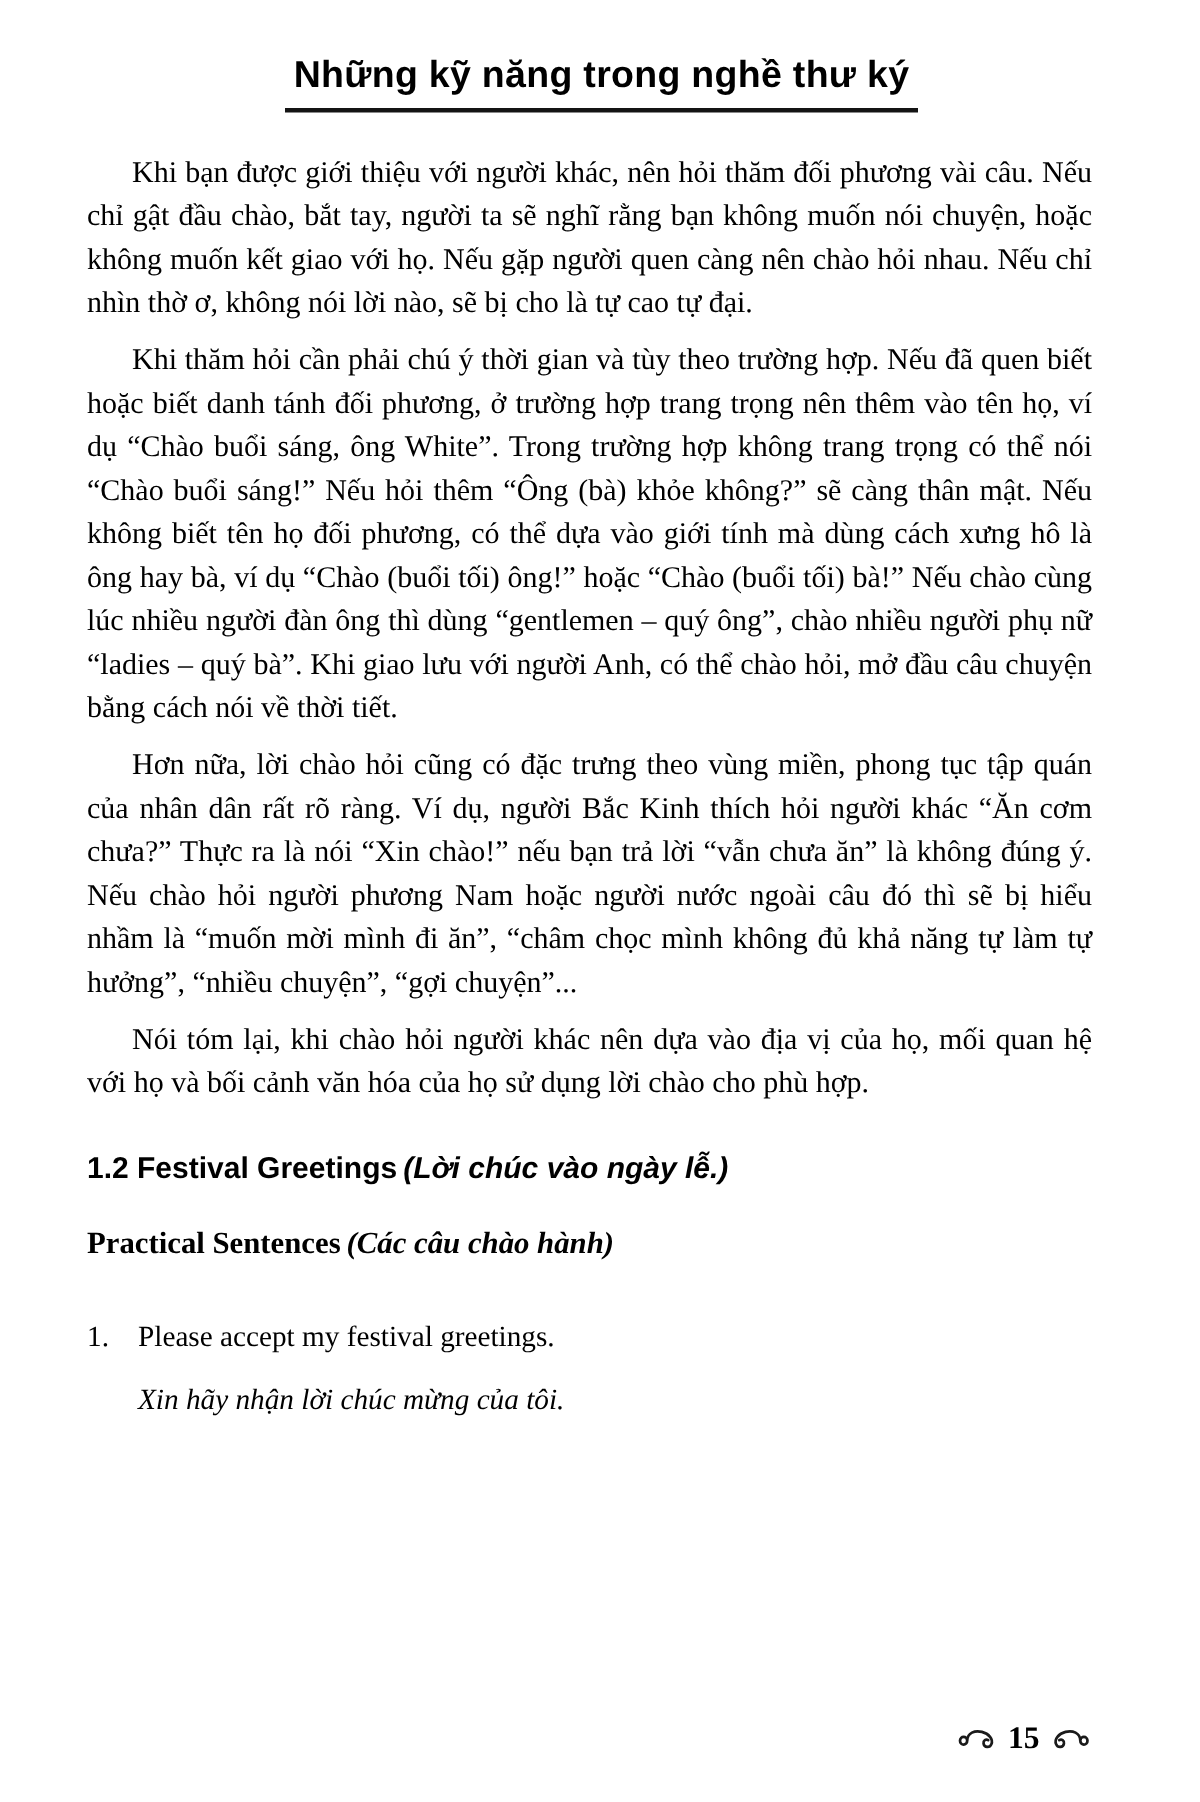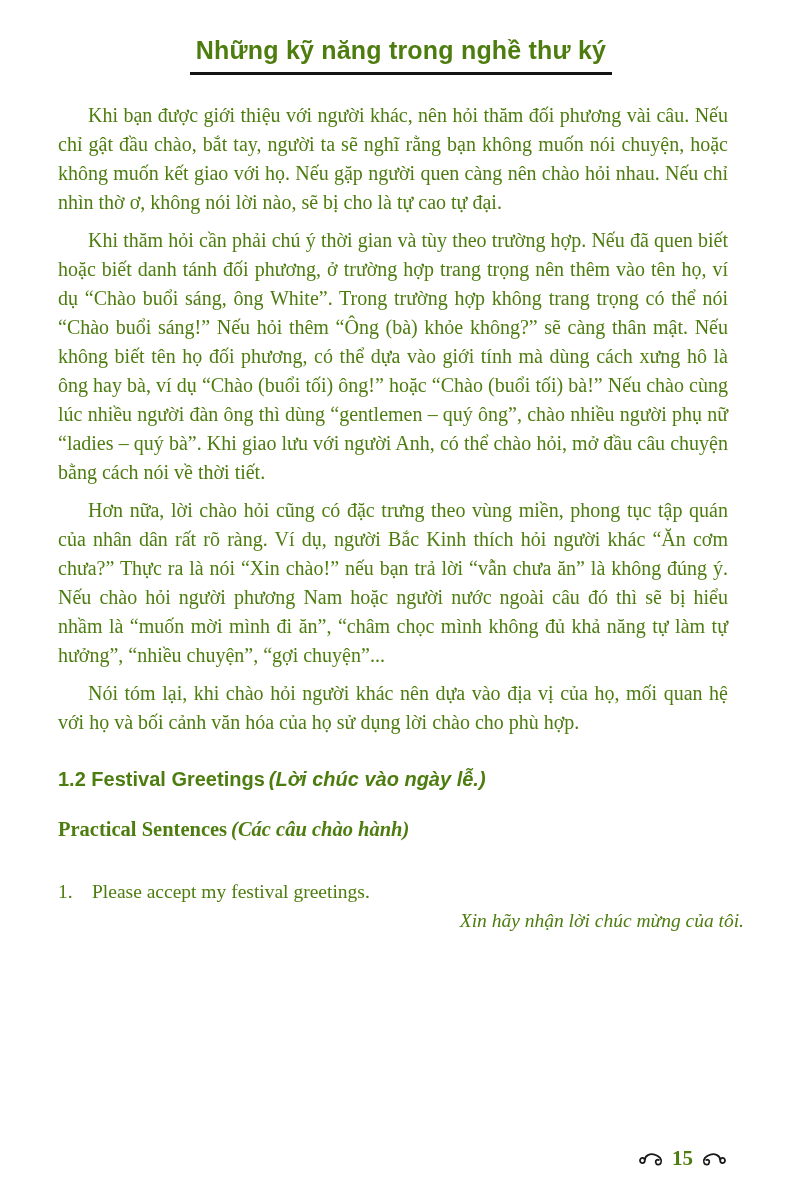--- a/index.html
+++ b/index.html
@@ -7,21 +7,21 @@
     padding: 0;
     background: #e8e8e8;
   }
   .page {
     position: relative;
     width: 800px;
     height: 1201px;
     margin: 0 auto;
     box-sizing: border-box;
     background: #ffffff;
-    color: #4d7c0f;
+    color: #000000;
     font-family: "Liberation Serif", serif;
     padding: 36px 56px 28px 58px;
     display: flex;
     flex-direction: column;
     overflow: hidden;
   }
   .title {
     text-align: center;
     margin: 0 0 26px 0;
     font-family: "Liberation Sans", sans-serif;
@@ -68,23 +68,22 @@
   }
   .sentence-line {
     display: flex;
   }
   .sentence-num {
     width: 34px;
     flex: 0 0 34px;
   }
   .sentence-viet {
     font-style: italic;
-    margin-top: 0;
+    margin-top: 13px;
     padding-left: 34px;
-    text-align: right;
   }
   .footer {
     margin-top: auto;
     align-self: flex-end;
     display: flex;
     align-items: flex-end;
     gap: 7px;
     margin-right: 14px;
     padding-bottom: 4px;
   }

